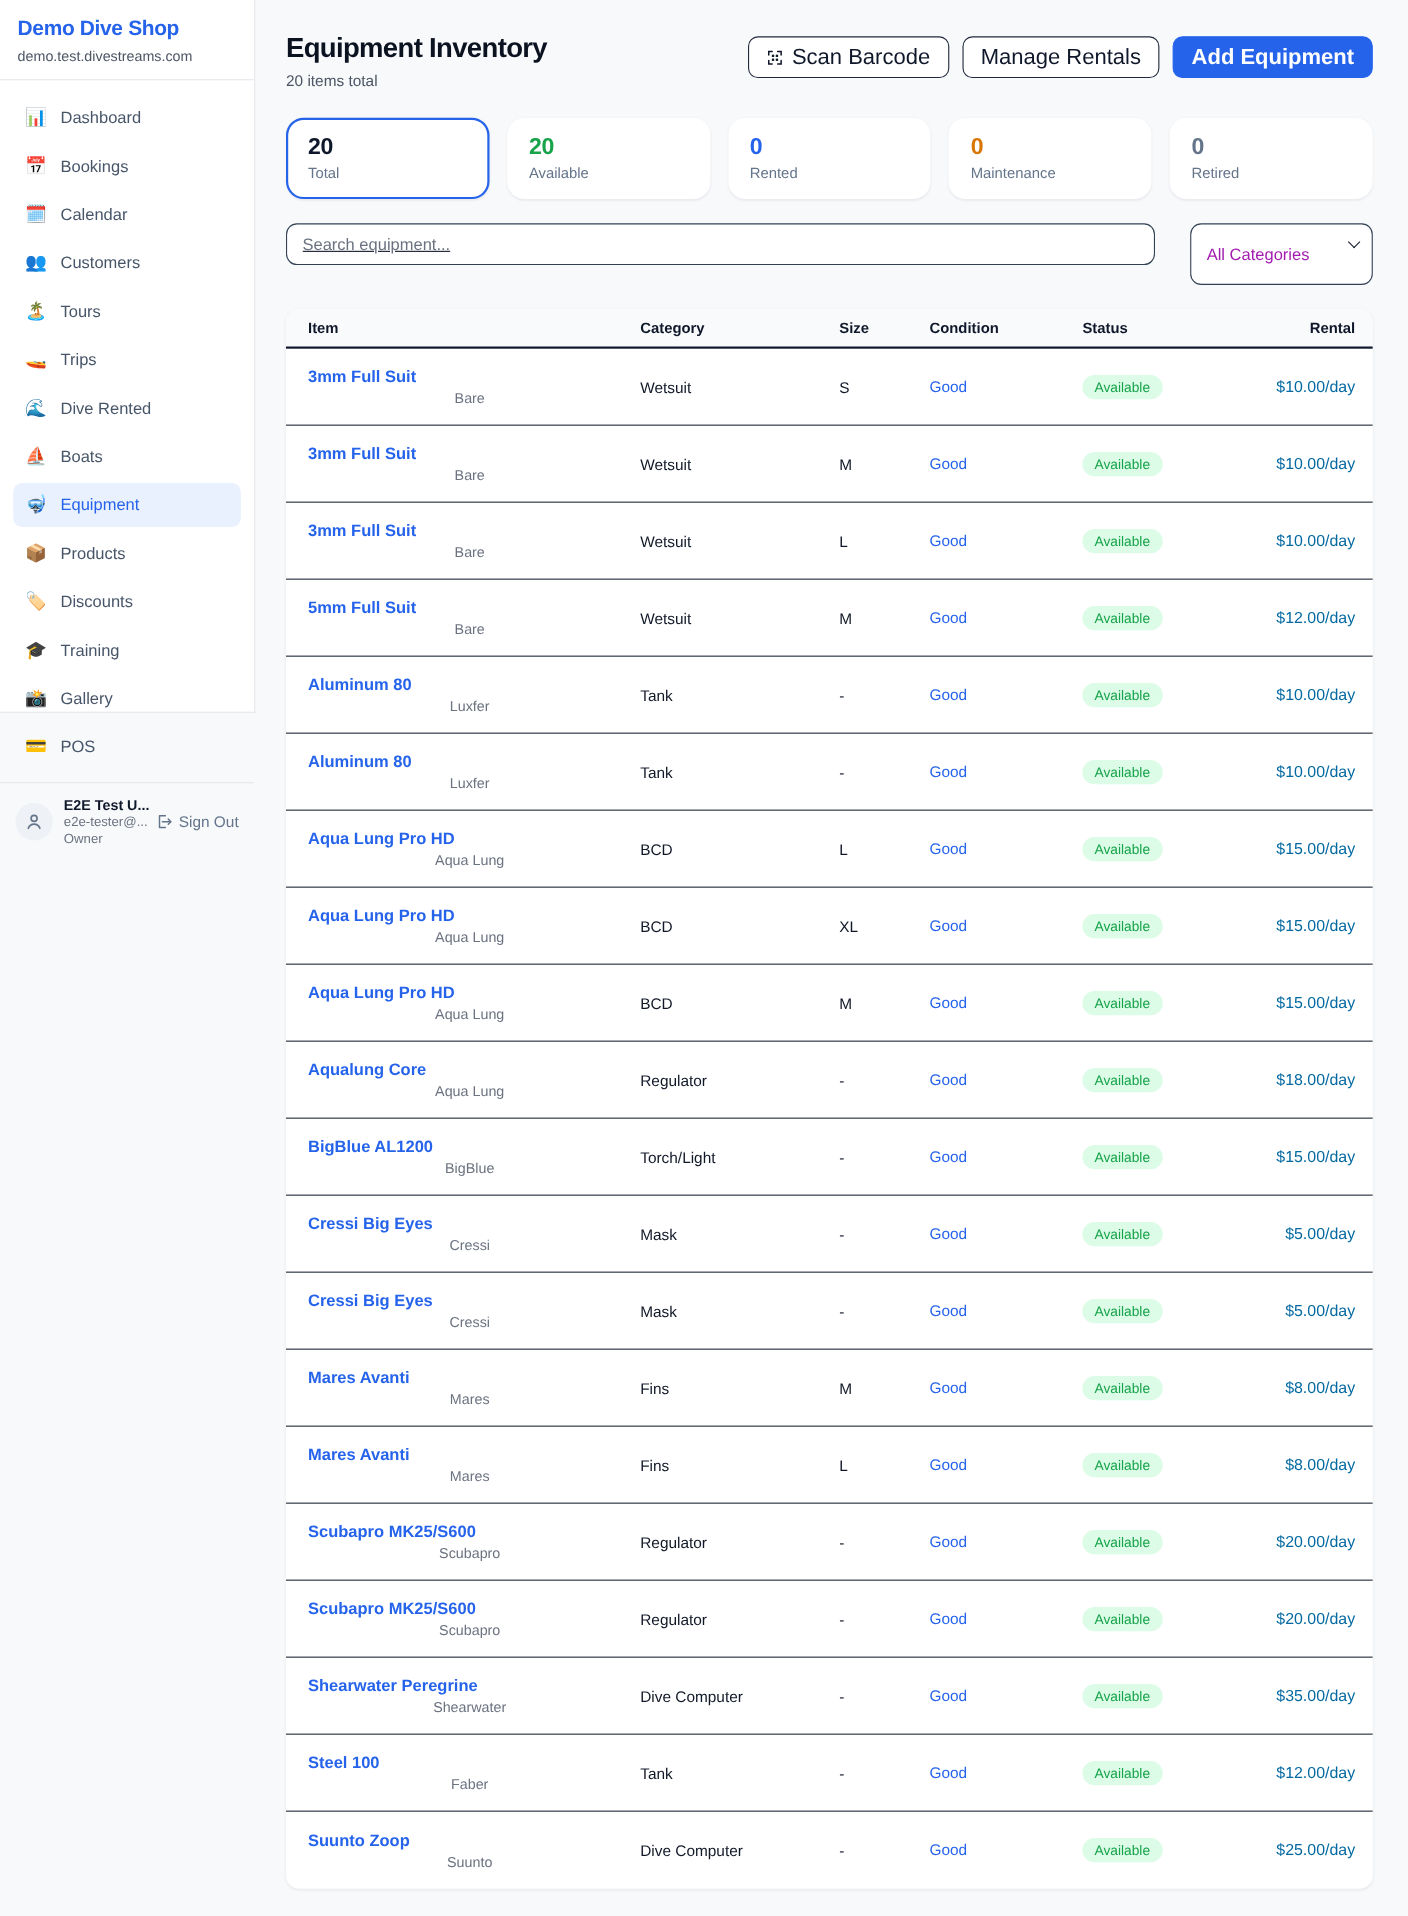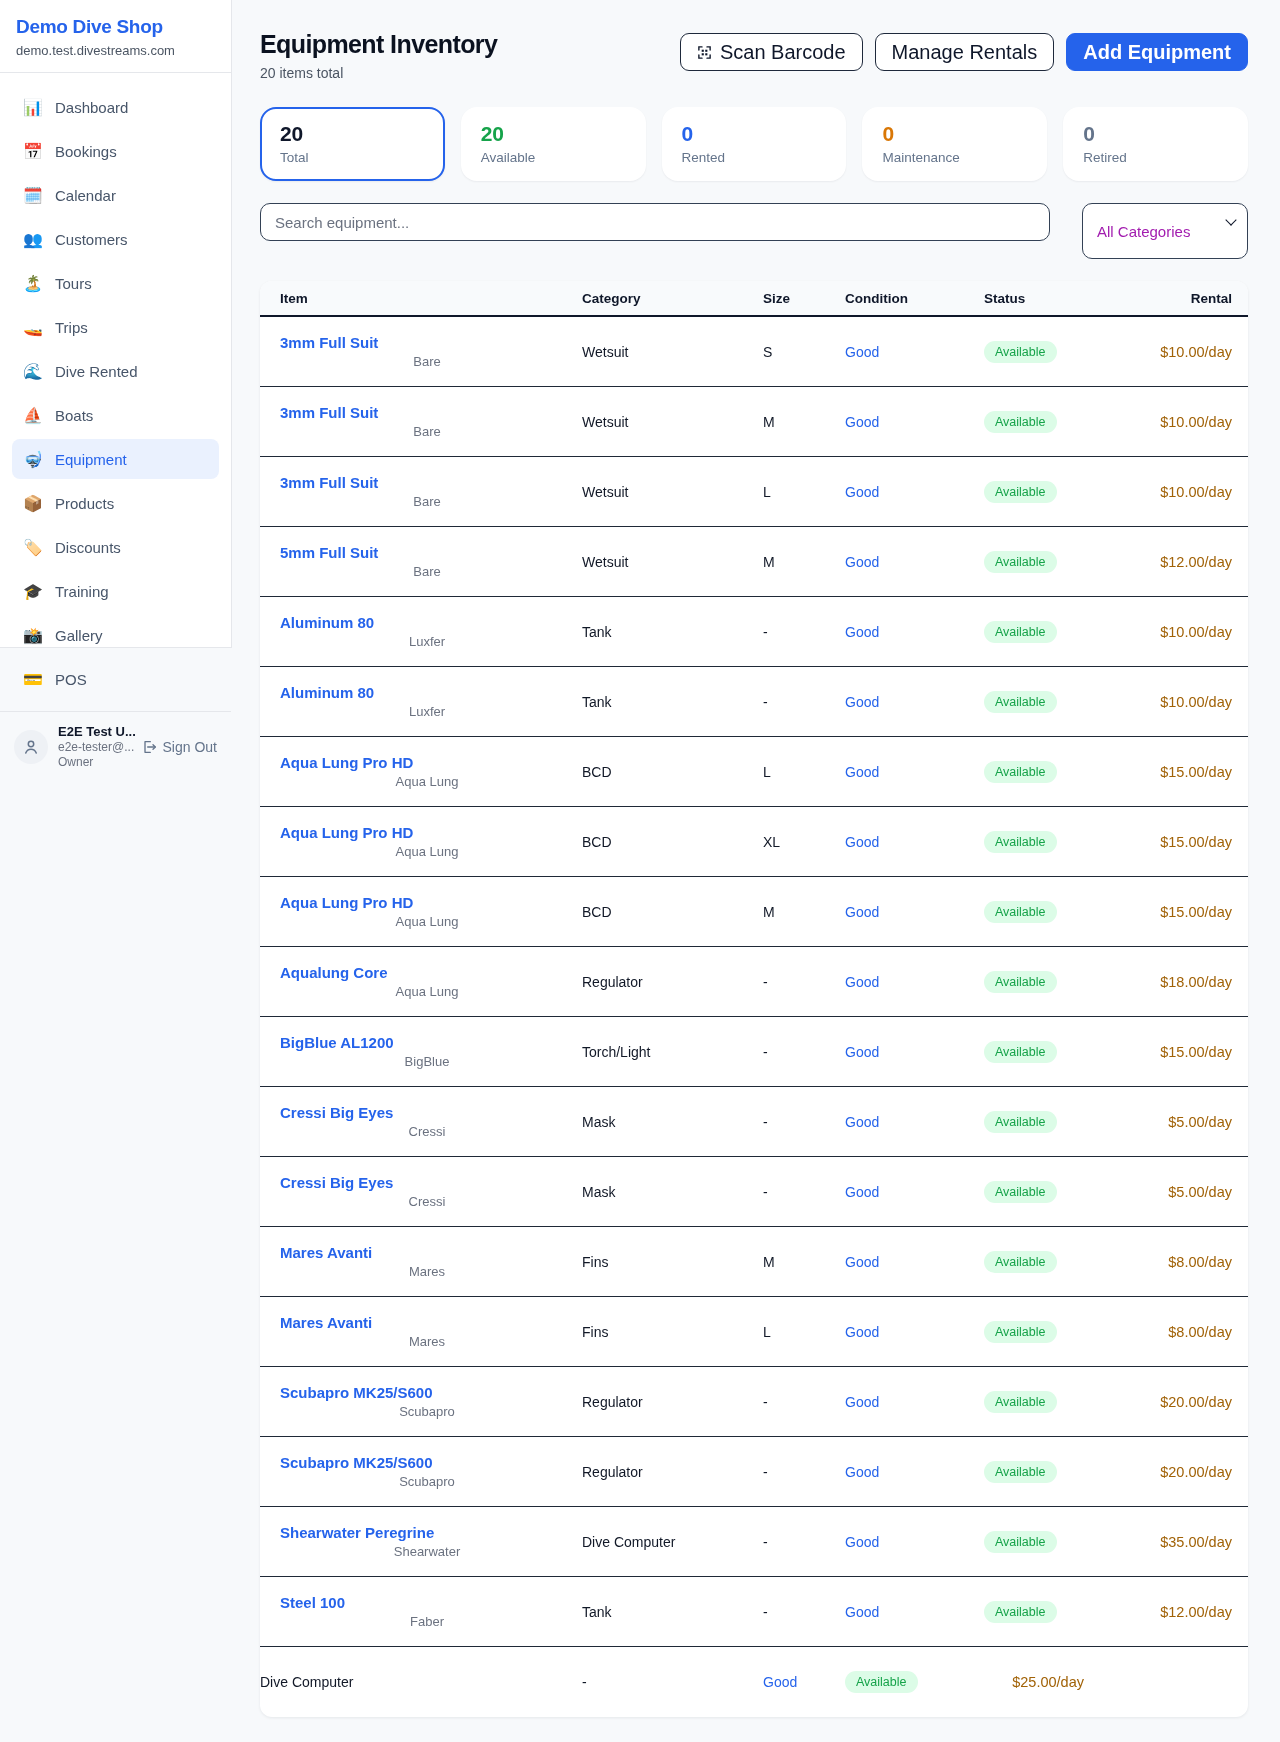--- a/index.html
+++ b/index.html
@@ -67,21 +67,21 @@
   .stats { display:flex; gap:16px; margin-top:26px; }
   .stat-card {
     flex:1; background:#ffffff; border-radius:16px;
     border:2px solid transparent; box-shadow:0 1px 2px rgba(15,23,42,0.06);
     padding:13px 18px 14px 18px; cursor:pointer;
   }
   .stat-card.selected { border-color:#2563eb; }
   .stat-value { font-size:21px; font-weight:800; letter-spacing:-0.3px; }
   .stat-label { margin-top:4px; font-size:13.5px; color:#64748b; }
   
-  .filters { display:flex; gap:32px; margin-top:22px; }
+  .filters { display:flex; gap:32px; margin-top:22px;text-decoration:underline; }
   .search-input {
     flex:1; height:38px; border:1.5px solid #334155; border-radius:10px;
     background:#ffffff; padding:0 14px; font-family:inherit; font-size:15px; color:#0f172a;
   }
   .search-input::placeholder { color:#6b7280; }
   .select-wrap { position:relative; width:166px; }
   .category-select {
     width:100%; height:56px; border:1.5px solid #334155; border-radius:10px;
     background:#ffffff; padding:0 30px 0 14px; font-family:inherit; font-size:15px;
     color:#a21caf; appearance:none; -webkit-appearance:none; cursor:pointer;
@@ -112,21 +112,21 @@
   .tbody-row { min-height:70px; border-bottom:1px solid #1f2937; }
   .tbody-row:last-child { border-bottom:none; }
   .item-name { color:#2563eb; font-size:15px; font-weight:600; cursor:pointer; }
   .item-brand { margin-top:3px; color:#6b7280; font-size:13px;text-align:center; }
   .cell-plain { font-size:14px; color:#111827; }
   .cond-link { color:#2563eb; font-size:14px; cursor:pointer; }
   .badge {
     display:inline-block; padding:4px 11px; border-radius:999px;
     background:#dcfce7; color:#16a34a; font-size:12.5px;
   }
-  .price { font-size:14.5px; color:#a16207; }
+  .price { font-size:14.5px; color:#0369a1; }
   .icon-svg { display:block; }
 </style>
 </head>
 <body>
 
 <aside class="sidebar">
   <div class="brand">
     <div class="brand-title">Demo Dive Shop</div>
     <div class="brand-domain">demo.test.divestreams.com</div>
   </div>
@@ -606,20 +606,24 @@
           <div class="cell">
             <span class="cond-link">Good</span>
           </div>
           <div class="cell">
             <span class="badge">Available</span>
           </div>
           <div class="cell last price">$12.00/day</div>
         </div>
 
         <div class="trow tbody-row">
+          <div class="cell first">
+            <div class="item-name">Suunto Zoop</div>
+            <div class="item-brand">Suunto</div>
+          </div>
           <div class="cell cell-plain">Dive Computer</div>
           <div class="cell cell-plain">-</div>
           <div class="cell">
             <span class="cond-link">Good</span>
           </div>
           <div class="cell">
             <span class="badge">Available</span>
           </div>
           <div class="cell last price">$25.00/day</div>
         </div>

